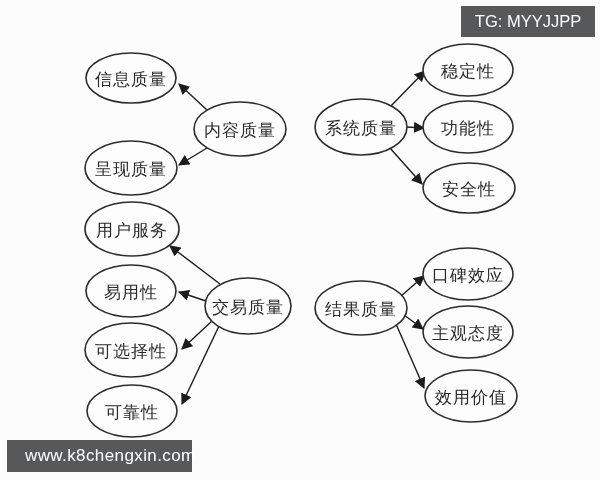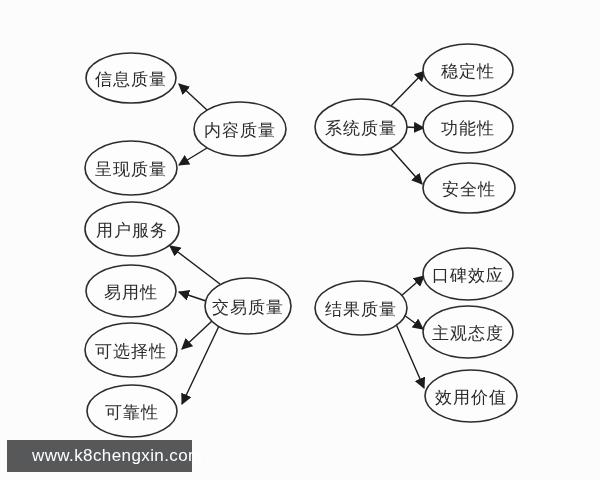--- a/index.html
+++ b/index.html
@@ -18,21 +18,21 @@
   .node-label{
     fill:var(--text);font-family:"DejaVu Serif","Liberation Serif",serif;
     font-size:17px;text-anchor:middle;dominant-baseline:central;letter-spacing:1px;
   }
   .banner{
     position:absolute;background:var(--banner-bg);color:var(--banner-fg);
     display:flex;align-items:center;box-sizing:border-box;
     font-family:"Liberation Sans","DejaVu Sans",sans-serif;
   }
   .banner-top{right:5px;top:6px;width:134px;height:31px;justify-content:center;font-size:16.5px;}
-  .banner-bottom{left:7px;top:440px;width:185px;height:32px;padding-left:25px;font-size:17px;letter-spacing:.4px;}
+  .banner-bottom{left:7px;top:440px;width:185px;height:32px;padding-left:18px;font-size:17px;letter-spacing:.4px;}
 </style>
 </head>
 <body>
 
 <div class="stage">
 
   <svg class="diagram" width="600" height="480" viewBox="0 0 600 480">
     <defs>
       <marker id="arrowhead" viewBox="0 0 10 10" refX="9" refY="5" markerWidth="8" markerHeight="8" orient="auto-start-reverse">
         <path d="M0,0 L10,5 L0,10 z" fill="#1c1c1c"></path>
@@ -118,18 +118,21 @@
         <ellipse class="node-ellipse" cx="468" cy="332" rx="45" ry="26"></ellipse>
         <text class="node-label" x="468" y="333">主观态度</text>
       </g>
       <g>
         <ellipse class="node-ellipse" cx="471" cy="396" rx="46" ry="26"></ellipse>
         <text class="node-label" x="471" y="397">效用价值</text>
       </g>
     </g>
   </svg>
 
+  <div class="banner banner-top">
+    <span>TG: MYYJJPP</span>
+  </div>
 
   <div class="banner banner-bottom">
     <span>www.k8chengxin.com</span>
   </div>
 
 </div>
 
 </body></html>

